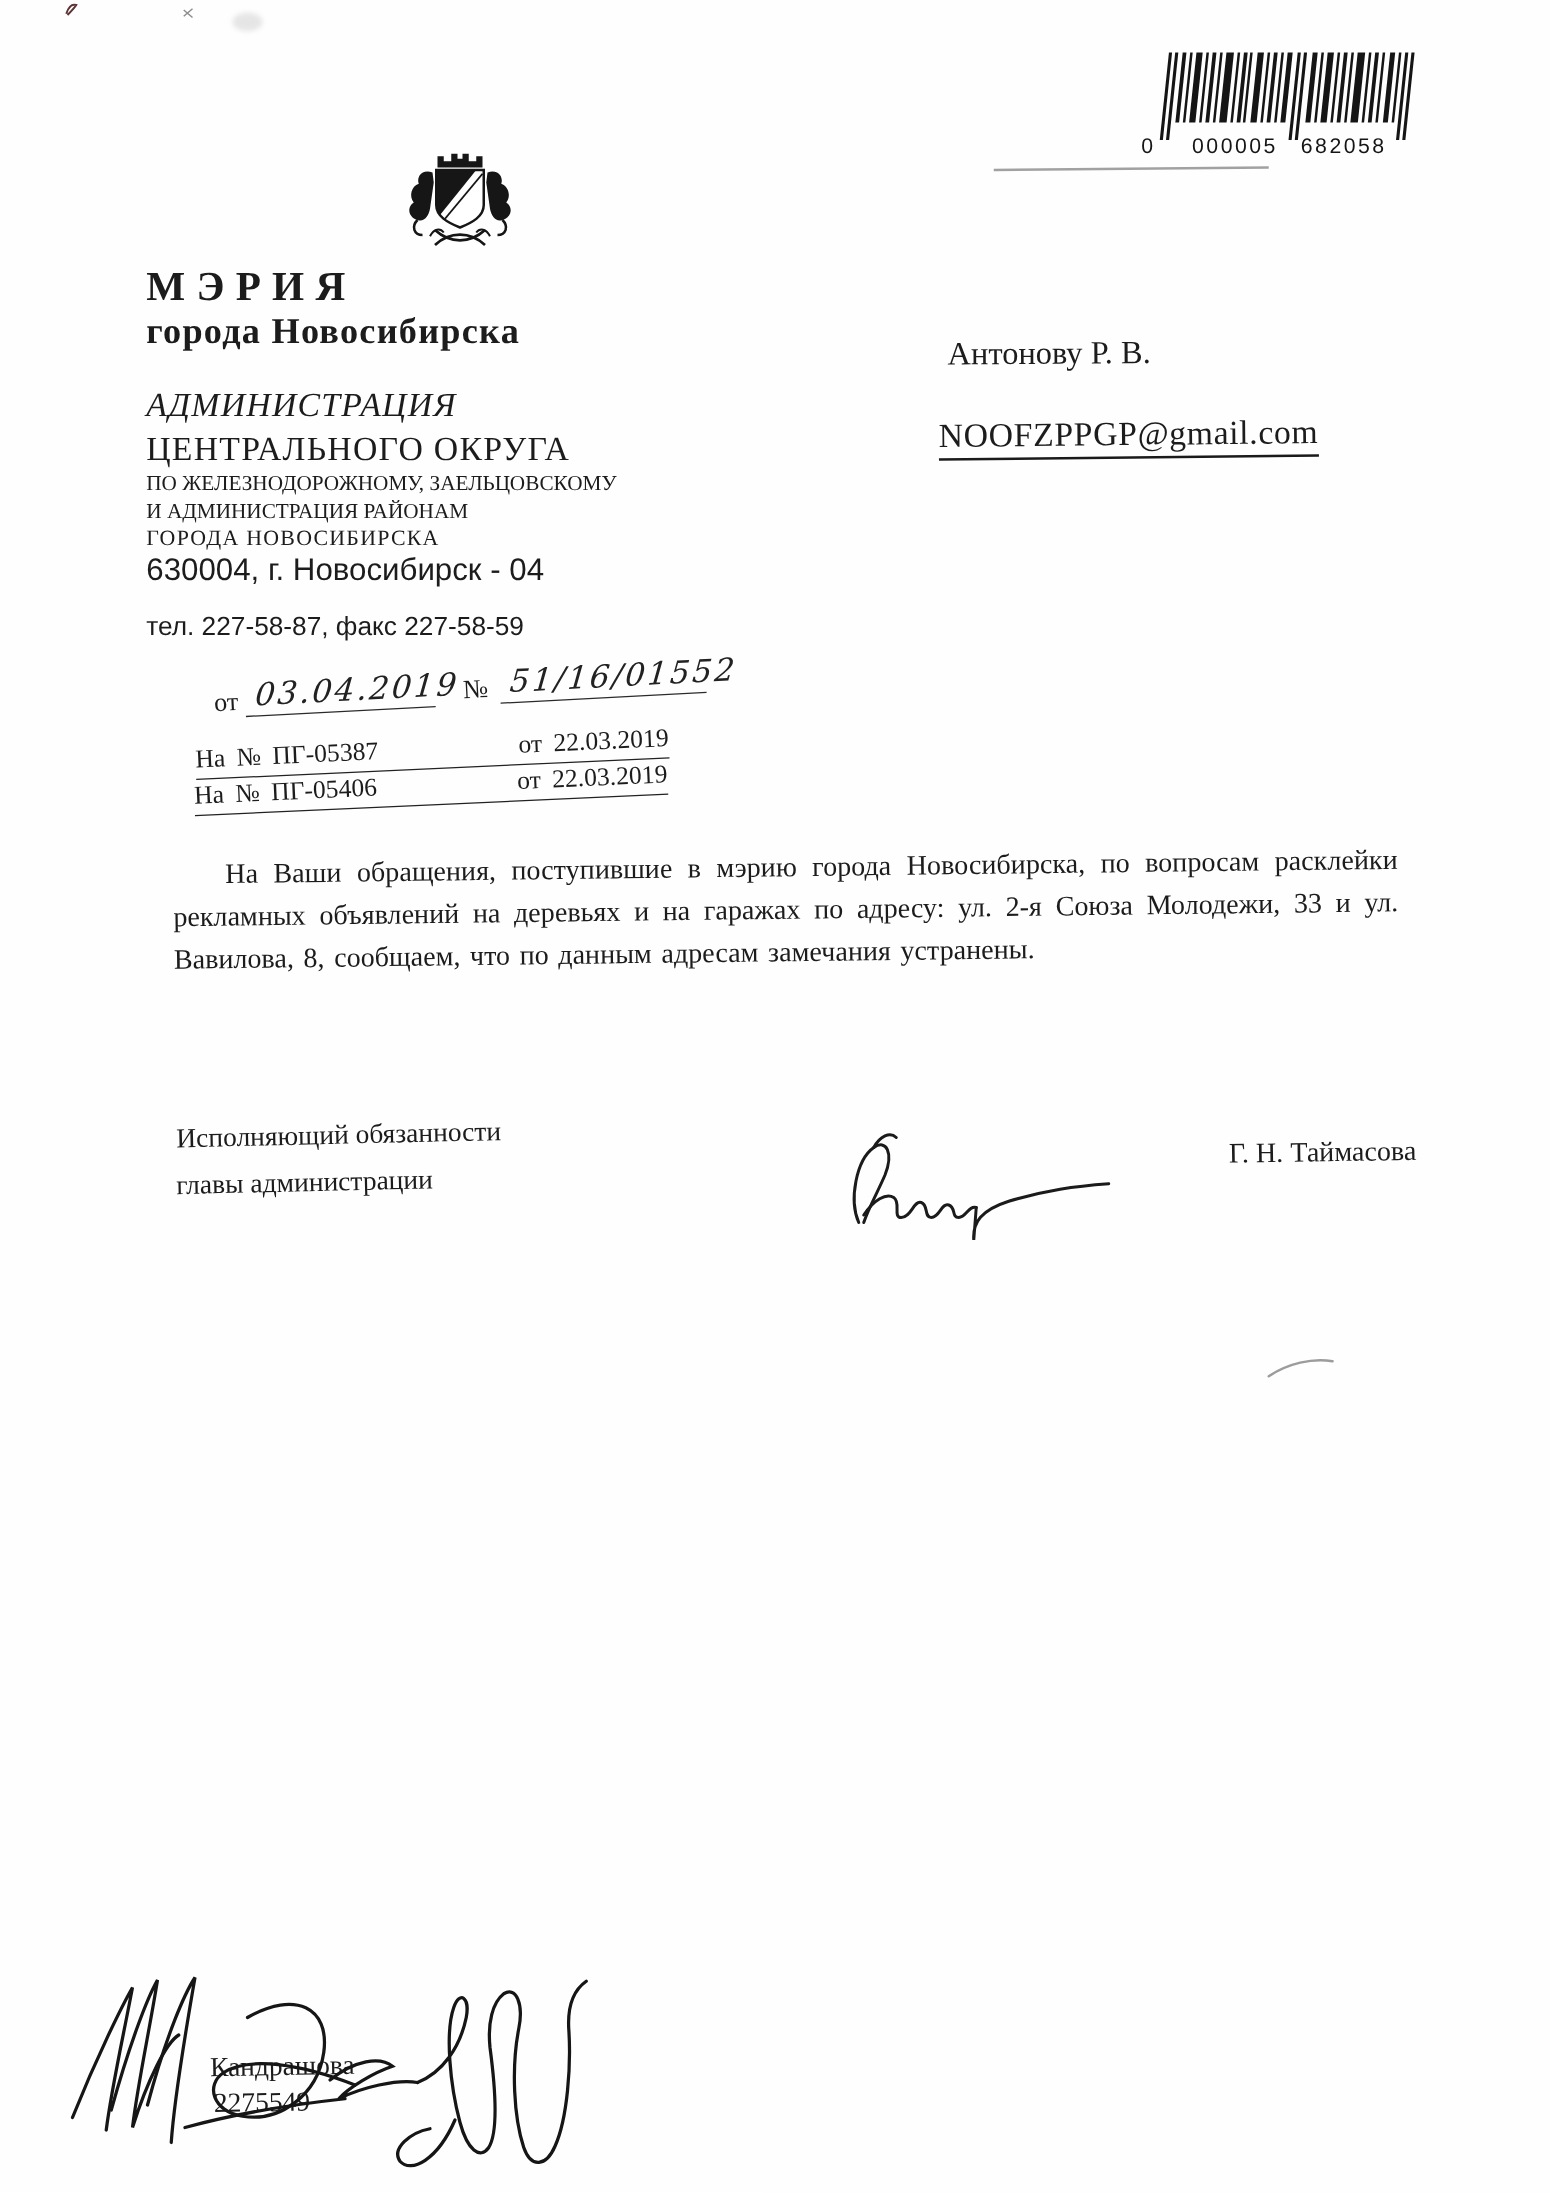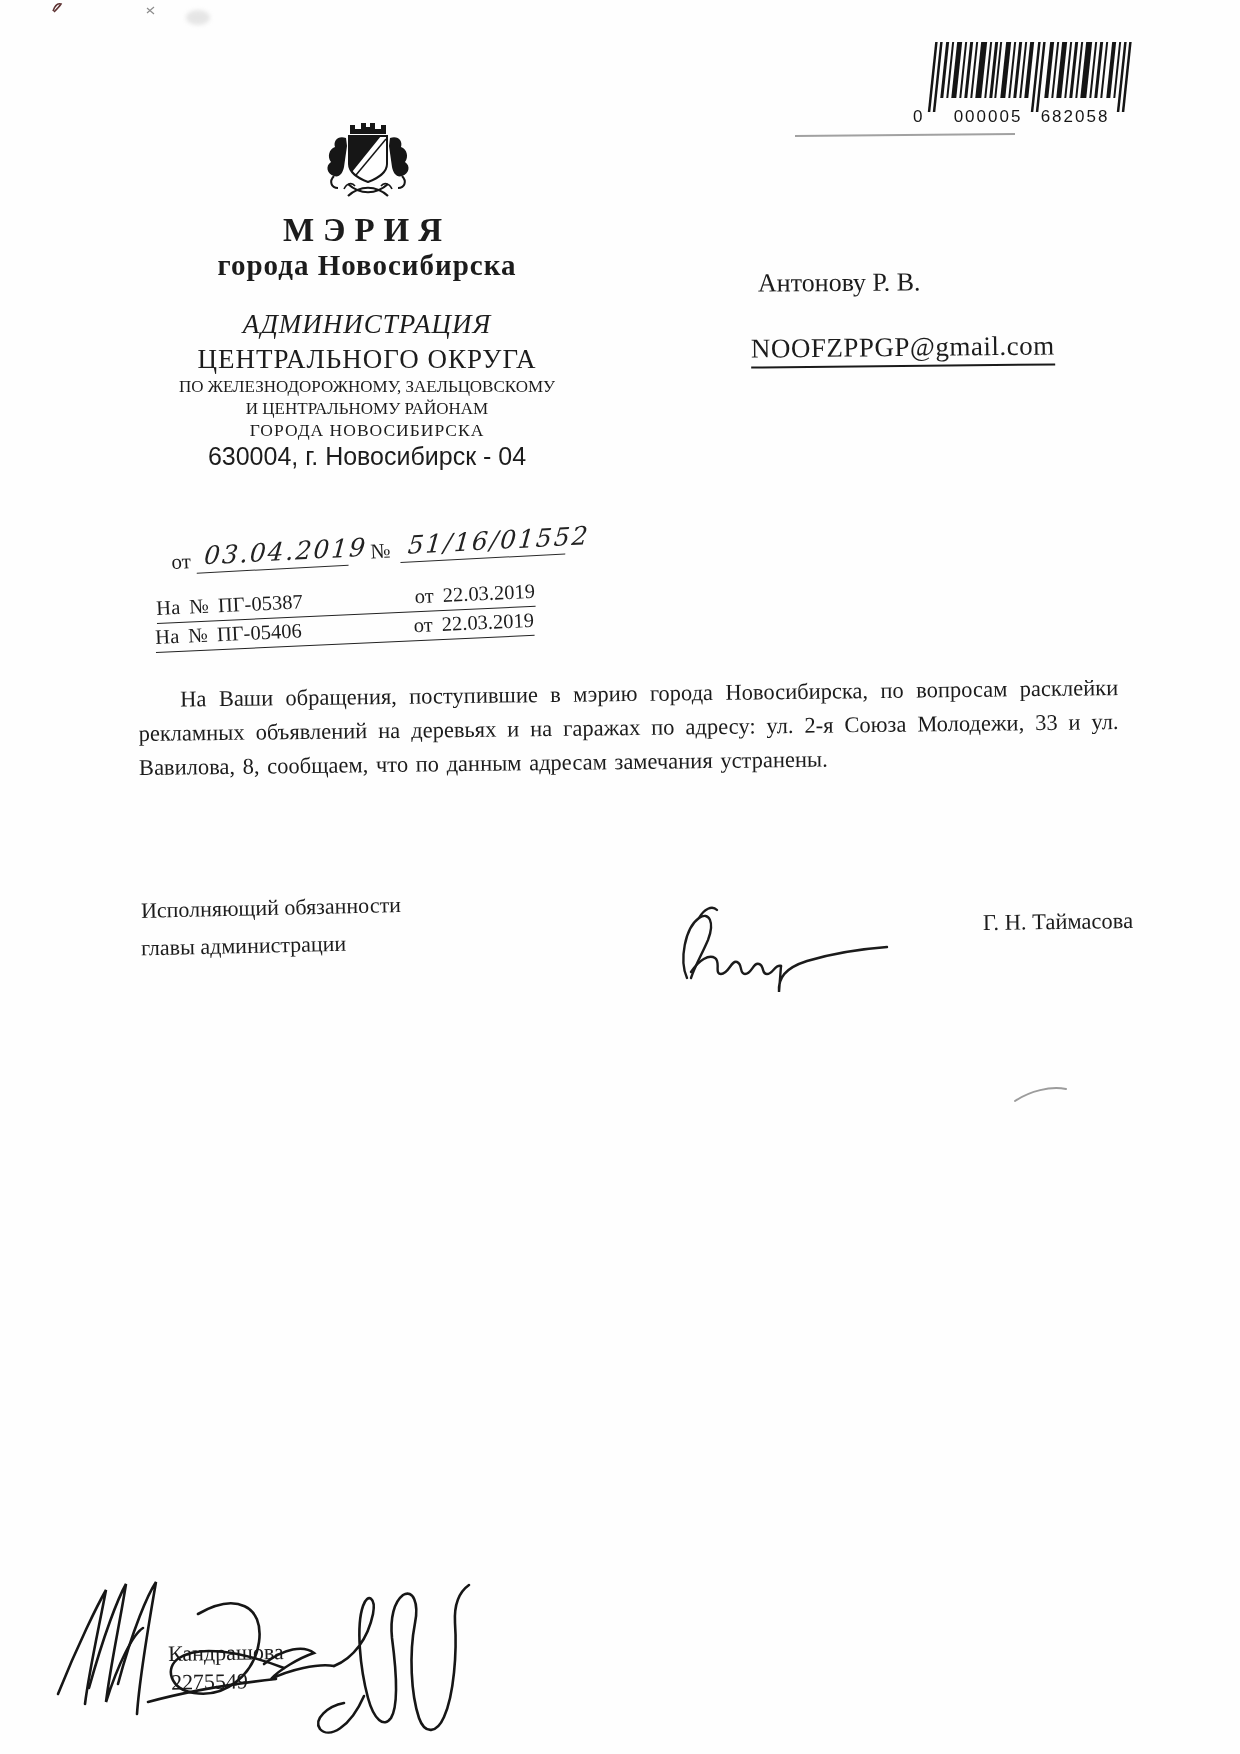--- a/index.html
+++ b/index.html
@@ -6,21 +6,21 @@
   html,body { background:#ffffff; }
   .page {
     position:relative; width:1240px; height:1754px;
     background:#fefefe; overflow:hidden;
     font-family:"Liberation Serif","DejaVu Serif",serif;
     color:#1c1c1c;
   }
   .abs { position:absolute; }
   .serif { font-family:"Liberation Serif","DejaVu Serif",serif; }
   .sans  { font-family:"Liberation Sans","DejaVu Sans",sans-serif; }
-  .center-col { left:117px; width:500px; text-align:center; }
+  .center-col { left:117px; width:500px; text-align:left; }
 
   .org-title   { top:212px; font-size:33px; font-weight:bold; letter-spacing:9px; }
   .org-sub     { top:249px; font-size:29px; font-weight:bold; letter-spacing:1px; }
   .dept1       { top:309px; font-size:27px; letter-spacing:1px;font-style:italic; }
   .dept2       { top:344px; font-size:27px; letter-spacing:1px; }
   .small1      { top:377px; font-size:17px; }
   .small2      { top:399px; font-size:17px; }
   .small3      { top:420px; font-size:17.5px; letter-spacing:1px; }
   .addr1       { top:442px; font-size:25px; }
   .addr2       { top:466px; font-size:21px; }
@@ -143,23 +143,24 @@
     <path d="M30,78 C42,67 58,67 70,78" stroke="#161616" stroke-width="2.2" fill="none"></path>
     <path d="M26,71 C29,65 34,64 37,68" stroke="#161616" stroke-width="1.6" fill="none"></path>
     <path d="M74,71 C71,65 66,64 63,68" stroke="#161616" stroke-width="1.6" fill="none"></path>
   </svg>
 
   <div class="abs center-col org-title serif">МЭРИЯ</div>
   <div class="abs center-col org-sub serif">города Новосибирска</div>
   <div class="abs center-col dept1 serif">АДМИНИСТРАЦИЯ</div>
   <div class="abs center-col dept2 serif">ЦЕНТРАЛЬНОГО ОКРУГА</div>
   <div class="abs center-col small1 serif">ПО ЖЕЛЕЗНОДОРОЖНОМУ, ЗАЕЛЬЦОВСКОМУ</div>
-  <div class="abs center-col small2 serif">И ЦЕНТРАЛЬНОМУ РАЙОНАМ</div>
+  <div class="abs center-col small2 serif">И АДМИНИСТРАЦИЯ РАЙОНАМ</div>
   <div class="abs center-col small3 serif">ГОРОДА НОВОСИБИРСКА</div>
   <div class="abs center-col addr1 sans">630004, г. Новосибирск - 04</div>
+  <div class="abs center-col addr3 sans">тел. 227-58-87, факс 227-58-59</div>
 
   <div class="abs ref-row">
     <span>от</span>
     <span class="hand uline" style="width:152px; margin-left:8px;">03.04.2019</span>
     <span style="margin-left:20px;">№</span>
     <span class="hand uline" style="width:165px; margin-left:12px;">51/16/01552</span>
   </div>
 
   <div class="abs reply-row reply1">
     <span>На № ПГ-05387</span>

